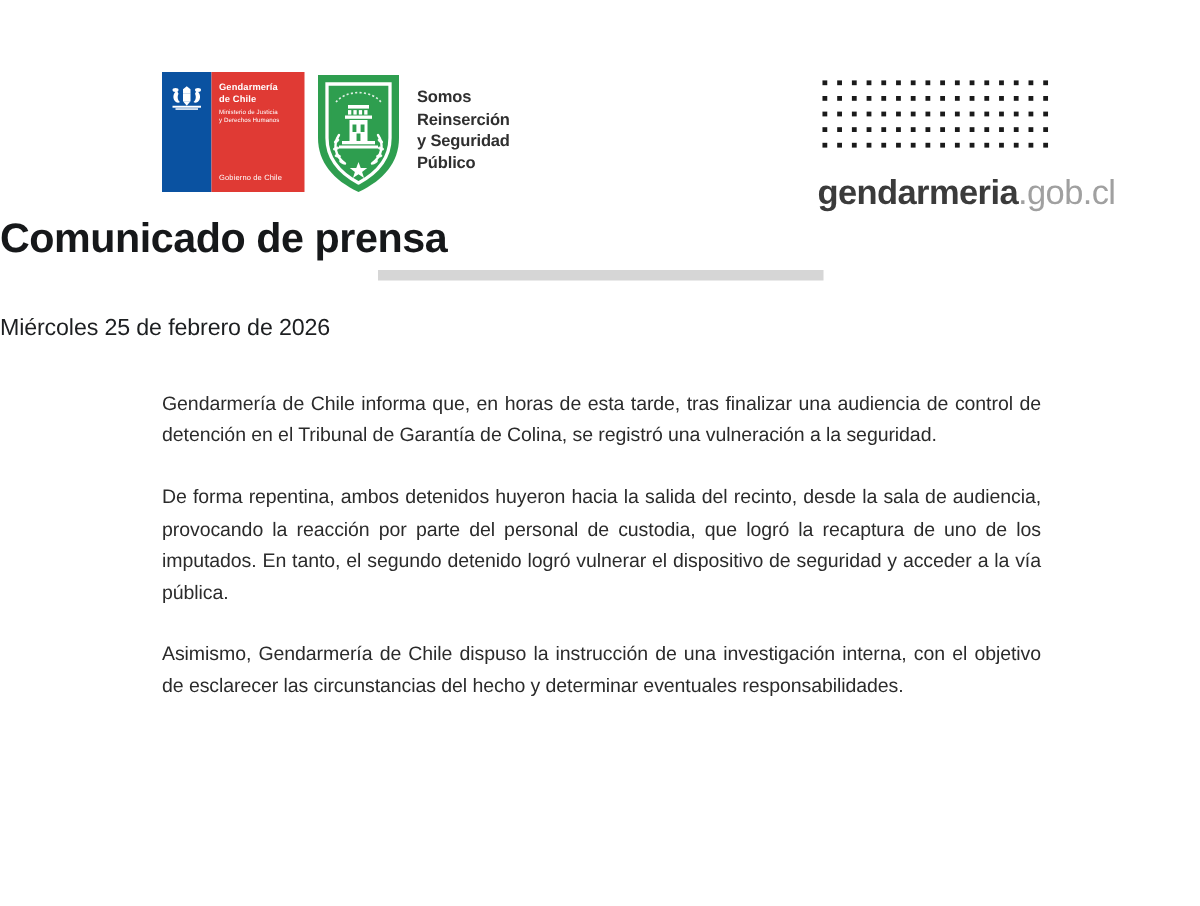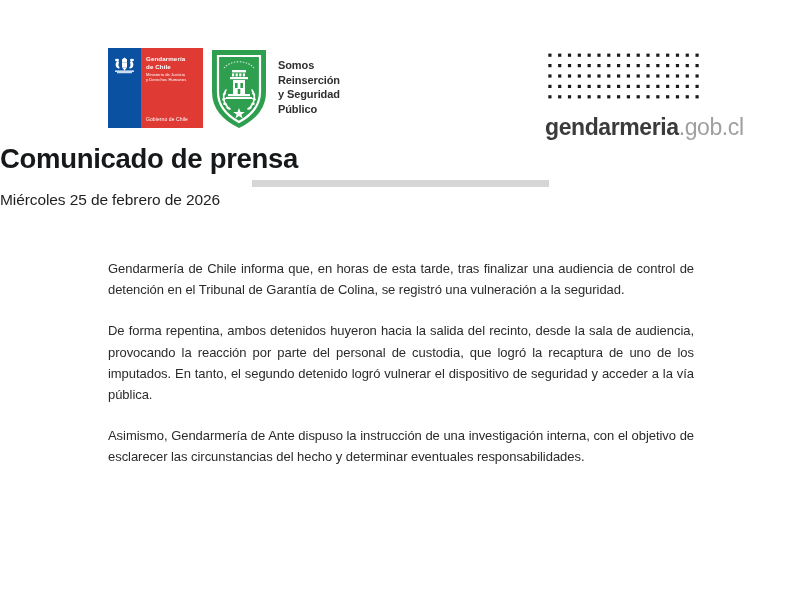--- a/index.html
+++ b/index.html
@@ -150,21 +150,21 @@
     letter-spacing: -0.3px;
     line-height: 34px;
   }
   .title-rule {
     width: 297px;
     height: 7px;
     background: #d6d6d6;
     margin: 4px auto 0 auto;
   }
   .doc-date {
-    margin-top: 4px;
+    margin-top: 23px;
     font-size: 15.5px;
     color: #1d1f21;
     letter-spacing: -0.1px;
   }
 
   
   .body-text {
     position: absolute;
     left: 108px;
     top: 258px;
@@ -365,16 +365,16 @@
 
   <div class="title-block">
     <div class="doc-title">Comunicado de prensa</div>
     <div class="title-rule"></div>
     <div class="doc-date">Miércoles 25 de febrero de 2026</div>
   </div>
 
   <div class="body-text">
     <p class="para">Gendarmería de Chile informa que, en horas de esta tarde, tras finalizar una audiencia de control de detención en el Tribunal de Garantía de Colina, se registró una vulneración a la seguridad.</p>
     <p class="para">De forma repentina, ambos detenidos huyeron hacia la salida del recinto, desde la sala de audiencia, provocando la reacción por parte del personal de custodia, que logró la recaptura de uno de los imputados. En tanto, el segundo detenido logró vulnerar el dispositivo de seguridad y acceder a la vía pública.</p>
-    <p class="para">Asimismo, Gendarmería de Ante dispuso la instrucción de una investigación interna, con el objetivo de esclarecer las circunstancias del hecho y determinar eventuales responsabilidades.</p>
+    <p class="para">Asimismo, Gendarmería de Chile dispuso la instrucción de una investigación interna, con el objetivo de esclarecer las circunstancias del hecho y determinar eventuales responsabilidades.</p>
   </div>
 
 </div>
 
 </body></html>

